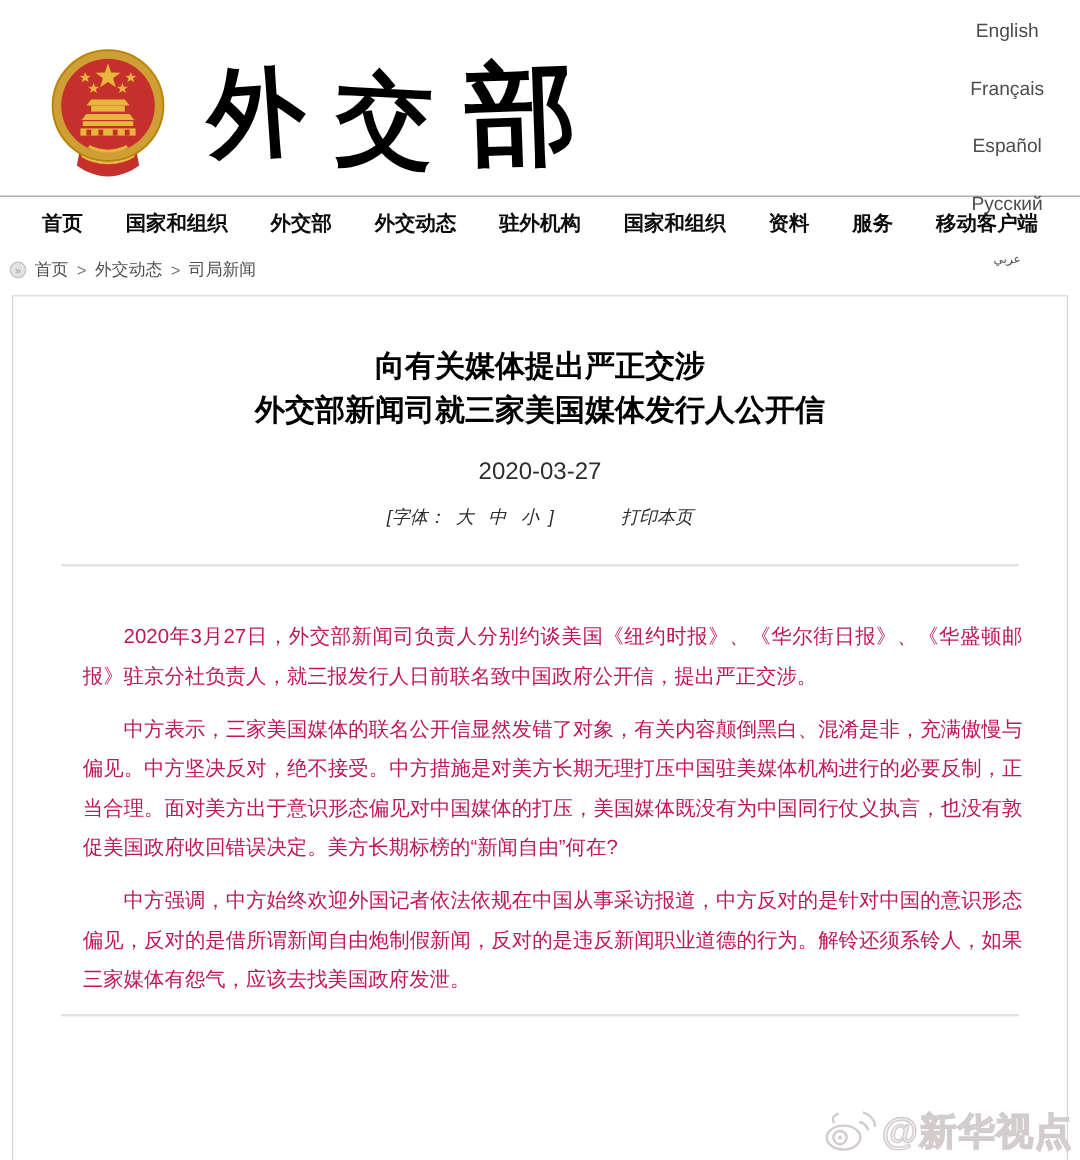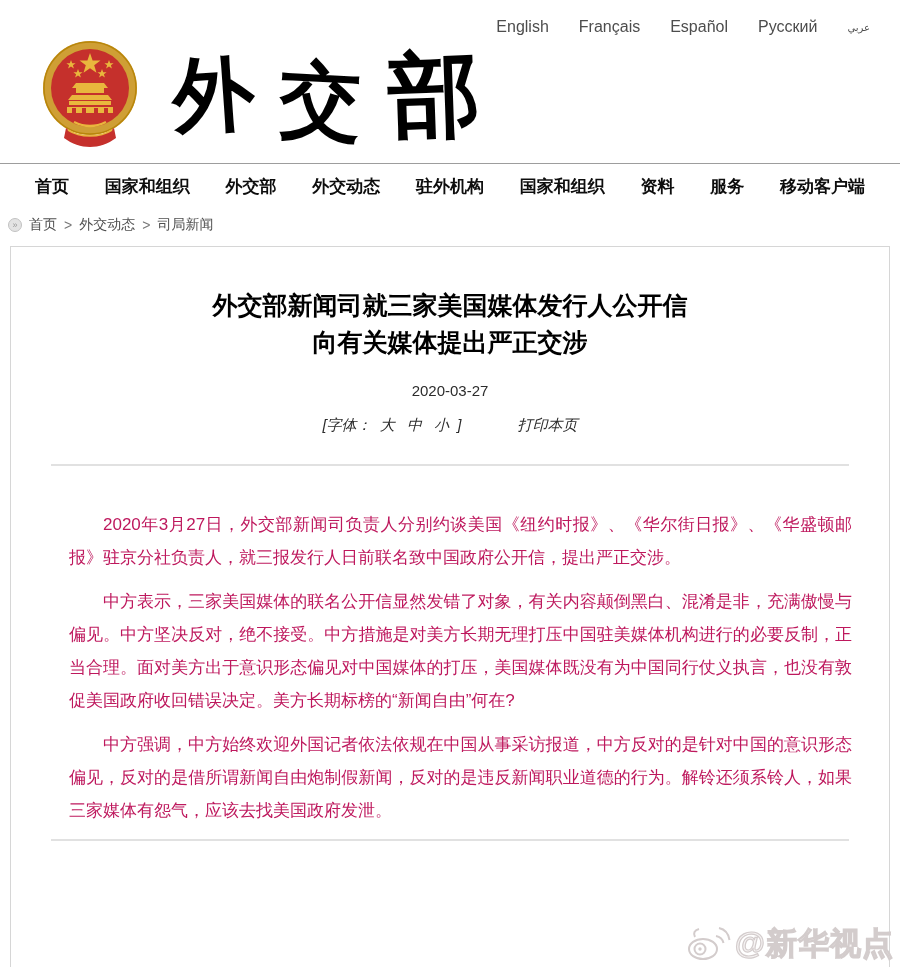--- a/index.html
+++ b/index.html
@@ -9,21 +9,21 @@
     overflow: hidden;
     position: relative;
     font-family: "Liberation Sans", sans-serif;
     color: #1a1a1a;
   }
 
   
   .lang-bar {
     position: absolute; top: 18px; right: 30px;
     display: flex; align-items: center; gap: 30px;
-    font-size: 16px; color: #4d4d4d;
+    font-size: 16px; color: #4d4d4d; flex-direction: column;
   }
   .lang-bar span { cursor: pointer; white-space: nowrap; }
   .lang-bar .arabic { font-size: 10px; }
 
   
   .header {
     padding: 40px 0 0 38px;
     display: flex; align-items: center;
     height: 150px;
   }
@@ -72,21 +72,21 @@
     height: 745px;
   }
   .article-title {
     margin: 40px 60px 0 60px;
     text-align: center;
     font-size: 25px; font-weight: bold; color: #000;
     line-height: 37px;
   }
   .article-date {
     margin-top: 21px; text-align: center;
-    font-size: 15px; color: #2c2c2c;
+    font-size: 20px; color: #2c2c2c;
   }
   .controls {
     margin-top: 17px; text-align: center;
     font-size: 15px; color: #2c2c2c; font-style: italic;
   }
   .controls .fs { margin: 0 4px; cursor: pointer; }
   .controls .print { margin-left: 52px; cursor: pointer; }
   .rule {
     height: 2px; background: #e1e1e1;
     margin: 29px 40px 0 40px;
@@ -177,22 +177,22 @@
   <span class="bc-icon">»</span>
   <span class="crumb">首页</span>
   <span class="sep-gt">&gt;</span>
   <span class="crumb">外交动态</span>
   <span class="sep-gt">&gt;</span>
   <span class="crumb">司局新闻</span>
 </div>
 
 <div class="content-box">
   <div class="article-title">
+    <span style="display:block">向有关媒体提出严正交涉</span>
     <span style="display:block">外交部新闻司就三家美国媒体发行人公开信</span>
-    <span style="display:block">向有关媒体提出严正交涉</span>
   </div>
   <div class="article-date">2020-03-27</div>
   <div class="controls">
     <span>[字体：</span>
     <span class="fs">大</span>
     <span class="fs">中</span>
     <span class="fs">小</span>
     <span>]</span>
     <span class="print">打印本页</span>
   </div>

